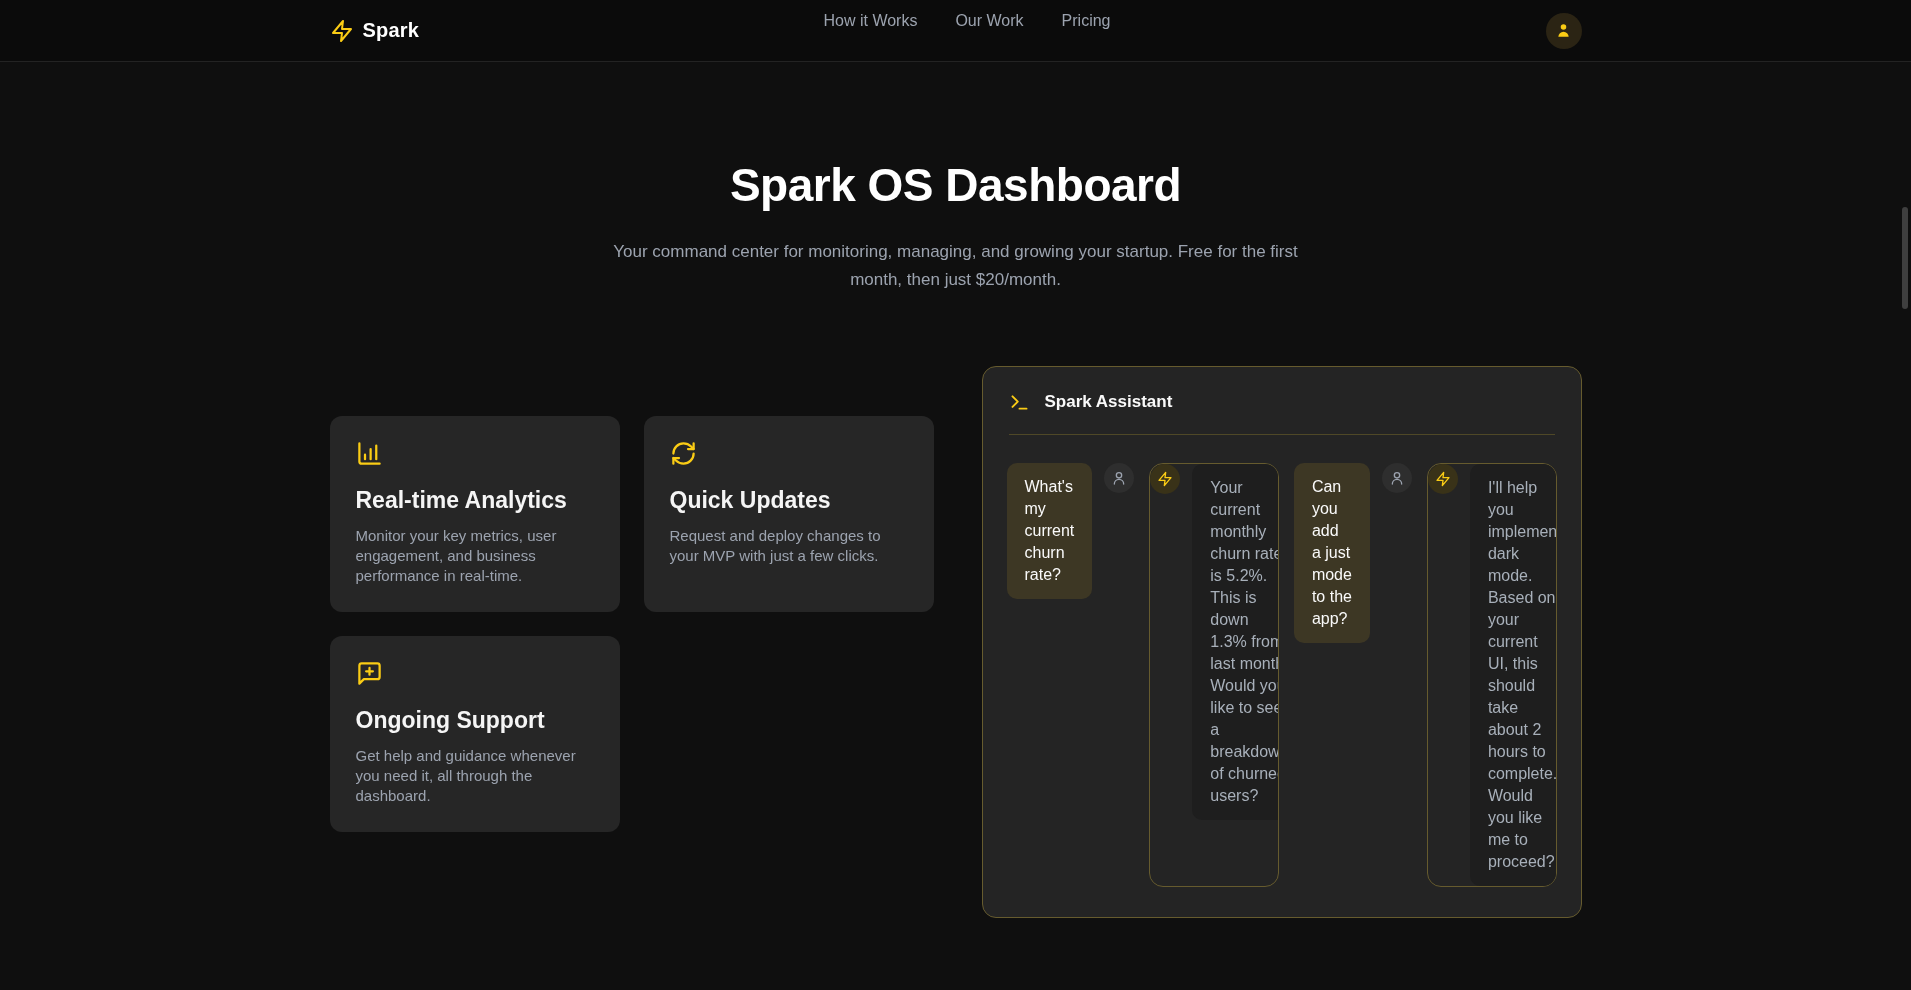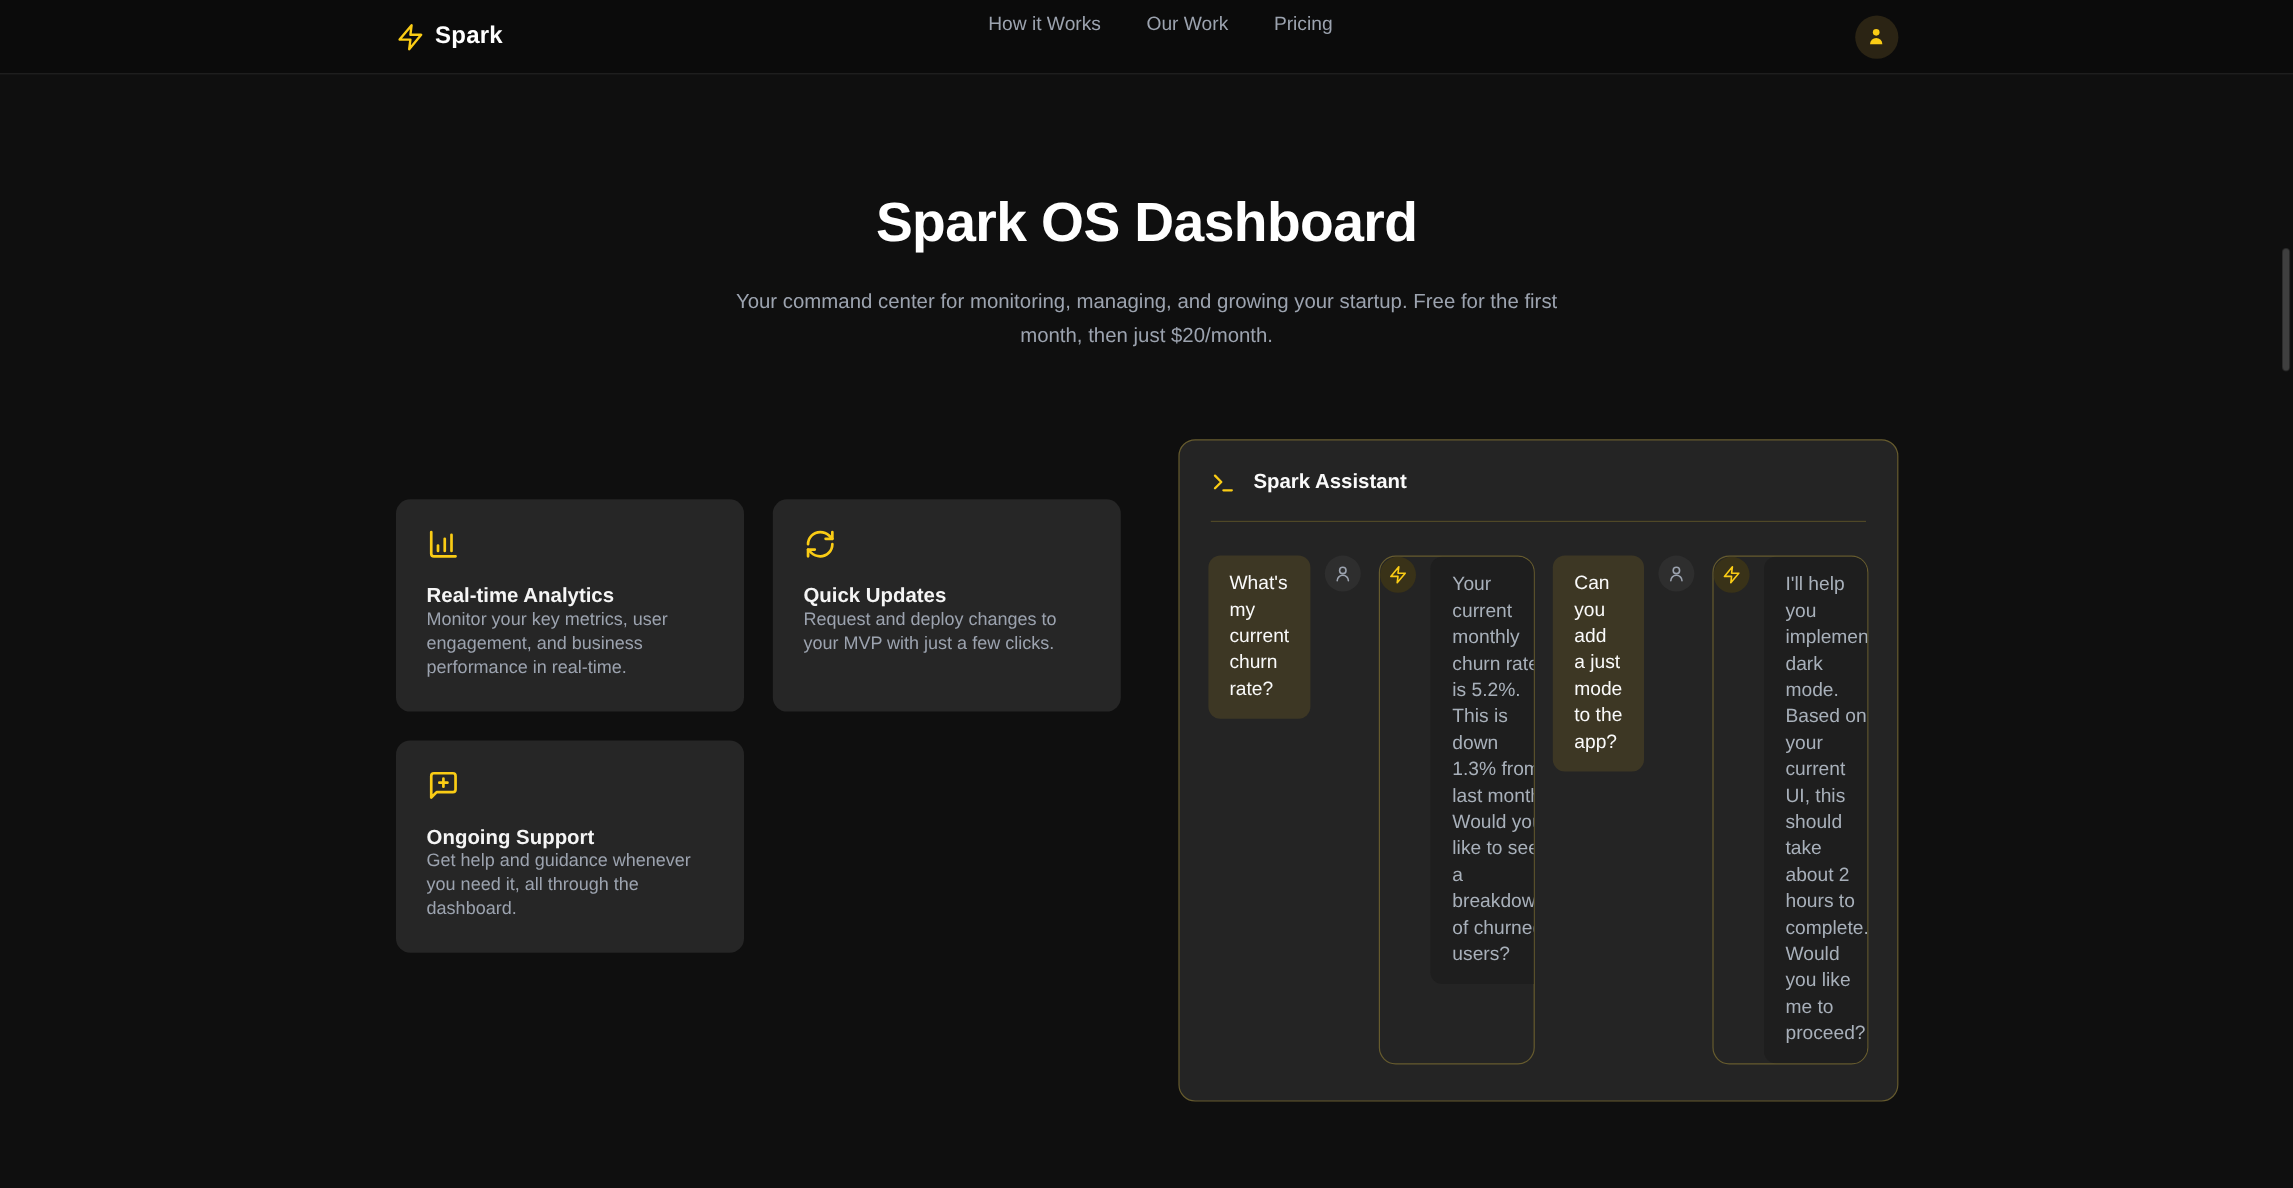--- a/index.html
+++ b/index.html
@@ -49,22 +49,22 @@
   }
   .features {
     margin-top:50px;
     display:grid; grid-template-columns:290px 290px; gap:24px;
   }
   .card {
     background:#262626; border-radius:12px; padding:24px 26px 26px;
   }
   .card-icon { display:block; }
   .card-icon svg { width:27px; height:27px; display:block; }
-  .card-title { margin-top:20px; font-size:17px; font-weight:700; color:#f5f5f5; }
-  .card-desc { margin-top:0; font-size:15px; line-height:20px; color:#9ca3af; }
+  .card-title { margin-top:20px; font-size:23px; font-weight:700; color:#f5f5f5; }
+  .card-desc { margin-top:12px; font-size:15px; line-height:20px; color:#9ca3af; }
 
   
   .assistant {
     width:600px; background:#242424;
     border:1px solid #665b2e; border-radius:14px;
     overflow:hidden;
   }
   .assistant-header {
     display:flex; align-items:flex-start; gap:15px;
     padding:25px 26px 21px;

